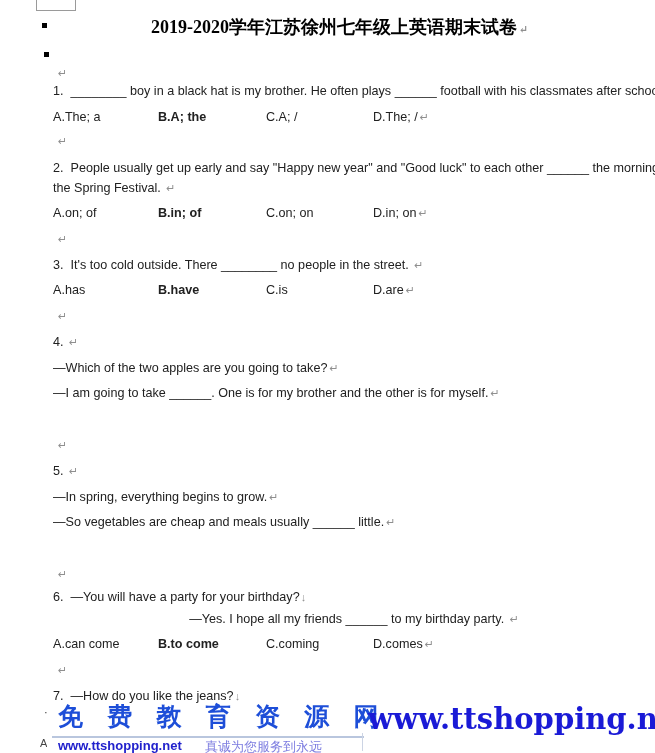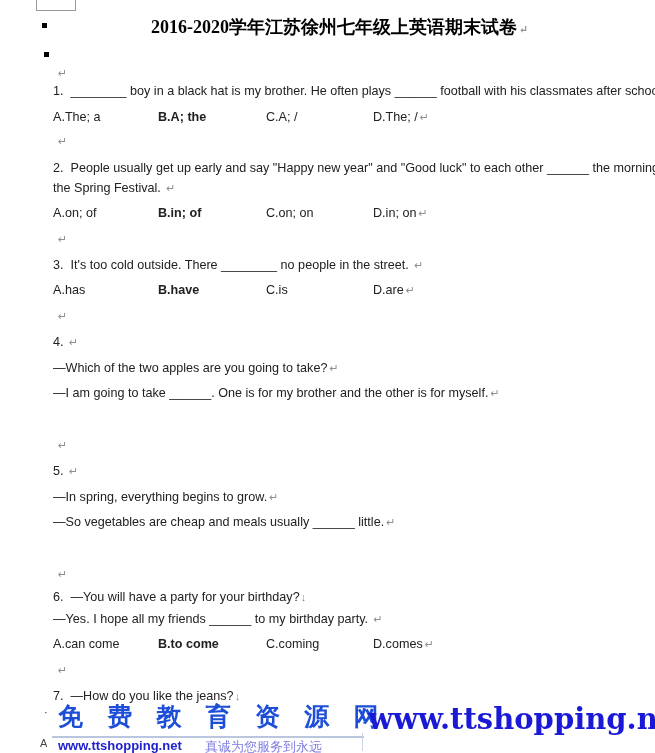--- a/index.html
+++ b/index.html
@@ -76,21 +76,21 @@
   }
 </style>
 </head>
 <body>
 
 <div class="page">
 
   <div class="tl-rect"></div>
 
   <div class="bullet" style="left:42px;top:23px;"></div>
-  <div class="line title-line" style="top:20px;"><span>2016-2020学年江苏徐州七年级上英语期末试卷</span><span class="pmark">↵</span></div>
+  <div class="line title-line" style="top:20px;"><span>2019-2020学年江苏徐州七年级上英语期末试卷</span><span class="pmark">↵</span></div>
 
   <div class="bullet" style="left:44px;top:52px;"></div>
 
   <div class="line pline" style="top:66px;"><span class="pmark">↵</span></div>
 
   <div class="line" style="top:84px;"><span>1.  ________ boy in a black hat is my brother. He often plays ______ football with his classmates after school. </span></div>
   <div class="line opts" style="top:110px;">
     <span class="opt opt1">A.The; a</span>
     <span class="opt opt2">B.A; the</span>
     <span class="opt opt3">C.A; /</span>
@@ -121,21 +121,21 @@
   <div class="line" style="top:361px;"><span>—Which of the two apples are you going to take?</span><span class="pmark">↵</span></div>
   <div class="line" style="top:386px;"><span>—I am going to take ______. One is for my brother and the other is for myself.</span><span class="pmark">↵</span></div>
   <div class="line pline" style="top:438px;"><span class="pmark">↵</span></div>
 
   <div class="line" style="top:464px;"><span>5. </span><span class="pmark">↵</span></div>
   <div class="line" style="top:490px;"><span>—In spring, everything begins to grow.</span><span class="pmark">↵</span></div>
   <div class="line" style="top:515px;"><span>—So vegetables are cheap and meals usually ______ little.</span><span class="pmark">↵</span></div>
   <div class="line pline" style="top:567px;"><span class="pmark">↵</span></div>
 
   <div class="line" style="top:590px;"><span>6.  —You will have a party for your birthday?</span><span class="lbreak">↓</span></div>
-  <div class="line" style="top:612px;"><span>—Yes. I hope all my friends ______ to my birthday party. </span><span class="pmark">↵</span></div>
+  <div class="line" style="top:612px;text-align:center;"><span>—Yes. I hope all my friends ______ to my birthday party. </span><span class="pmark">↵</span></div>
   <div class="line opts" style="top:637px;">
     <span class="opt opt1">A.can come</span>
     <span class="opt opt2">B.to come</span>
     <span class="opt opt3">C.coming</span>
     <span class="opt opt4"><span>D.comes</span><span class="pmark">↵</span></span>
   </div>
   <div class="line pline" style="top:663px;"><span class="pmark">↵</span></div>
 
   <div class="line" style="top:689px;"><span>7.  —How do you like the jeans?</span><span class="lbreak">↓</span></div>
 

